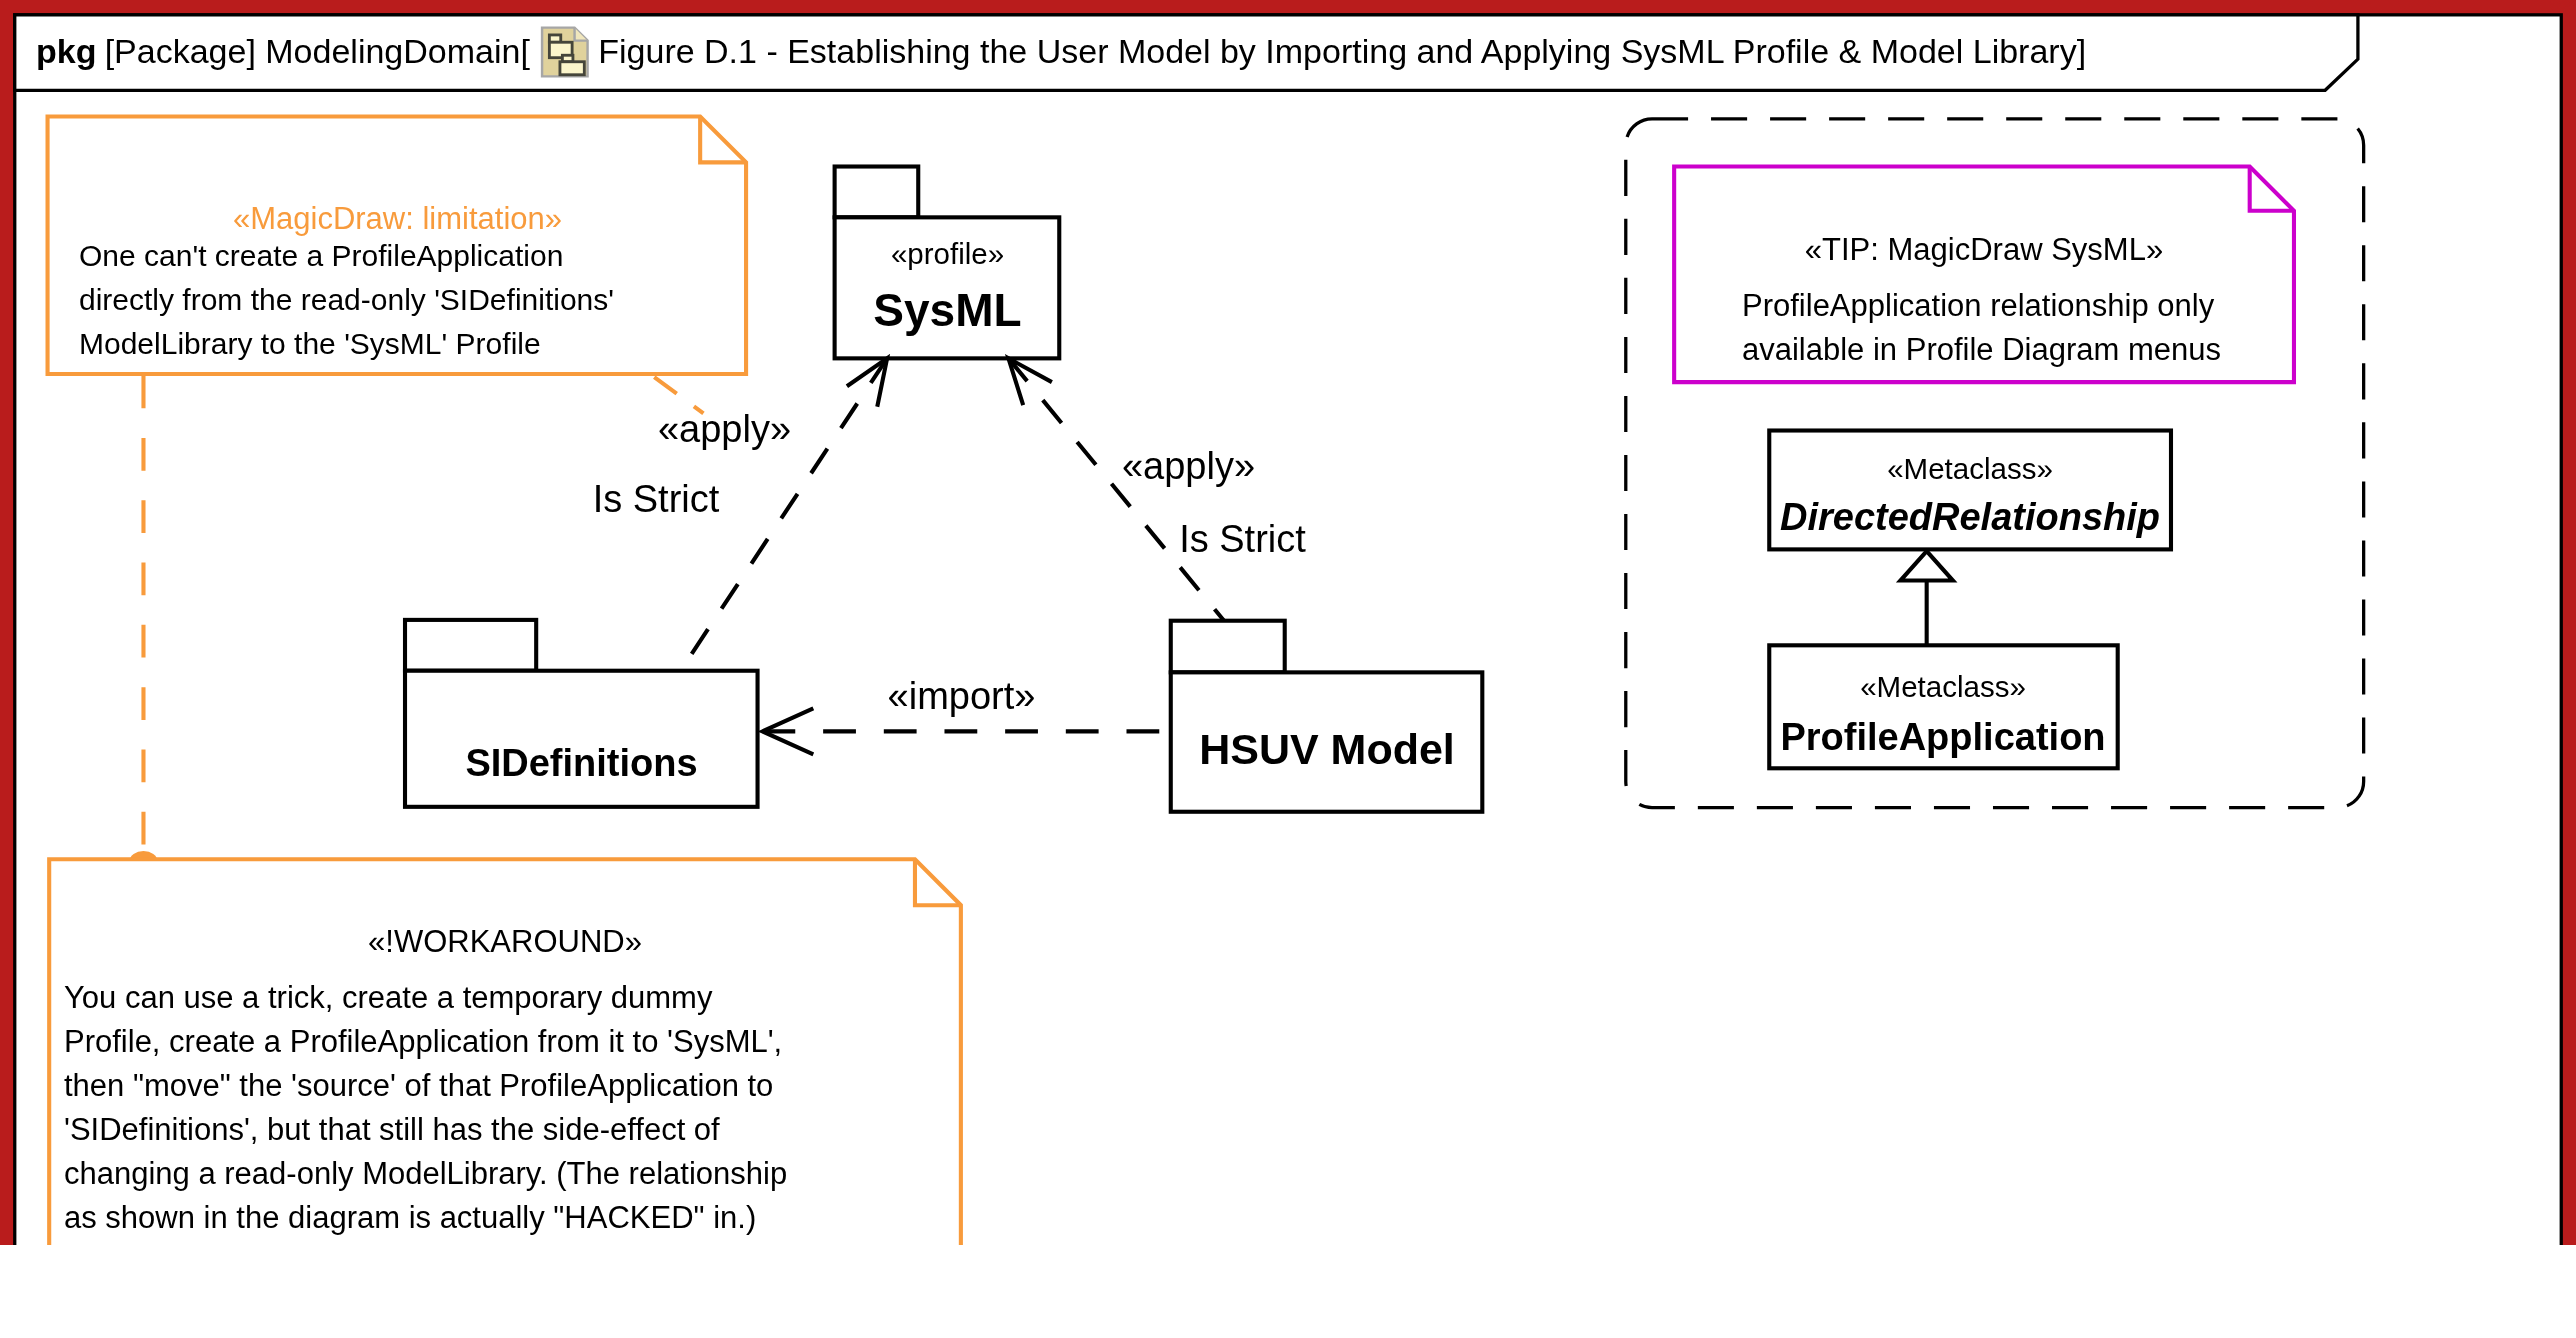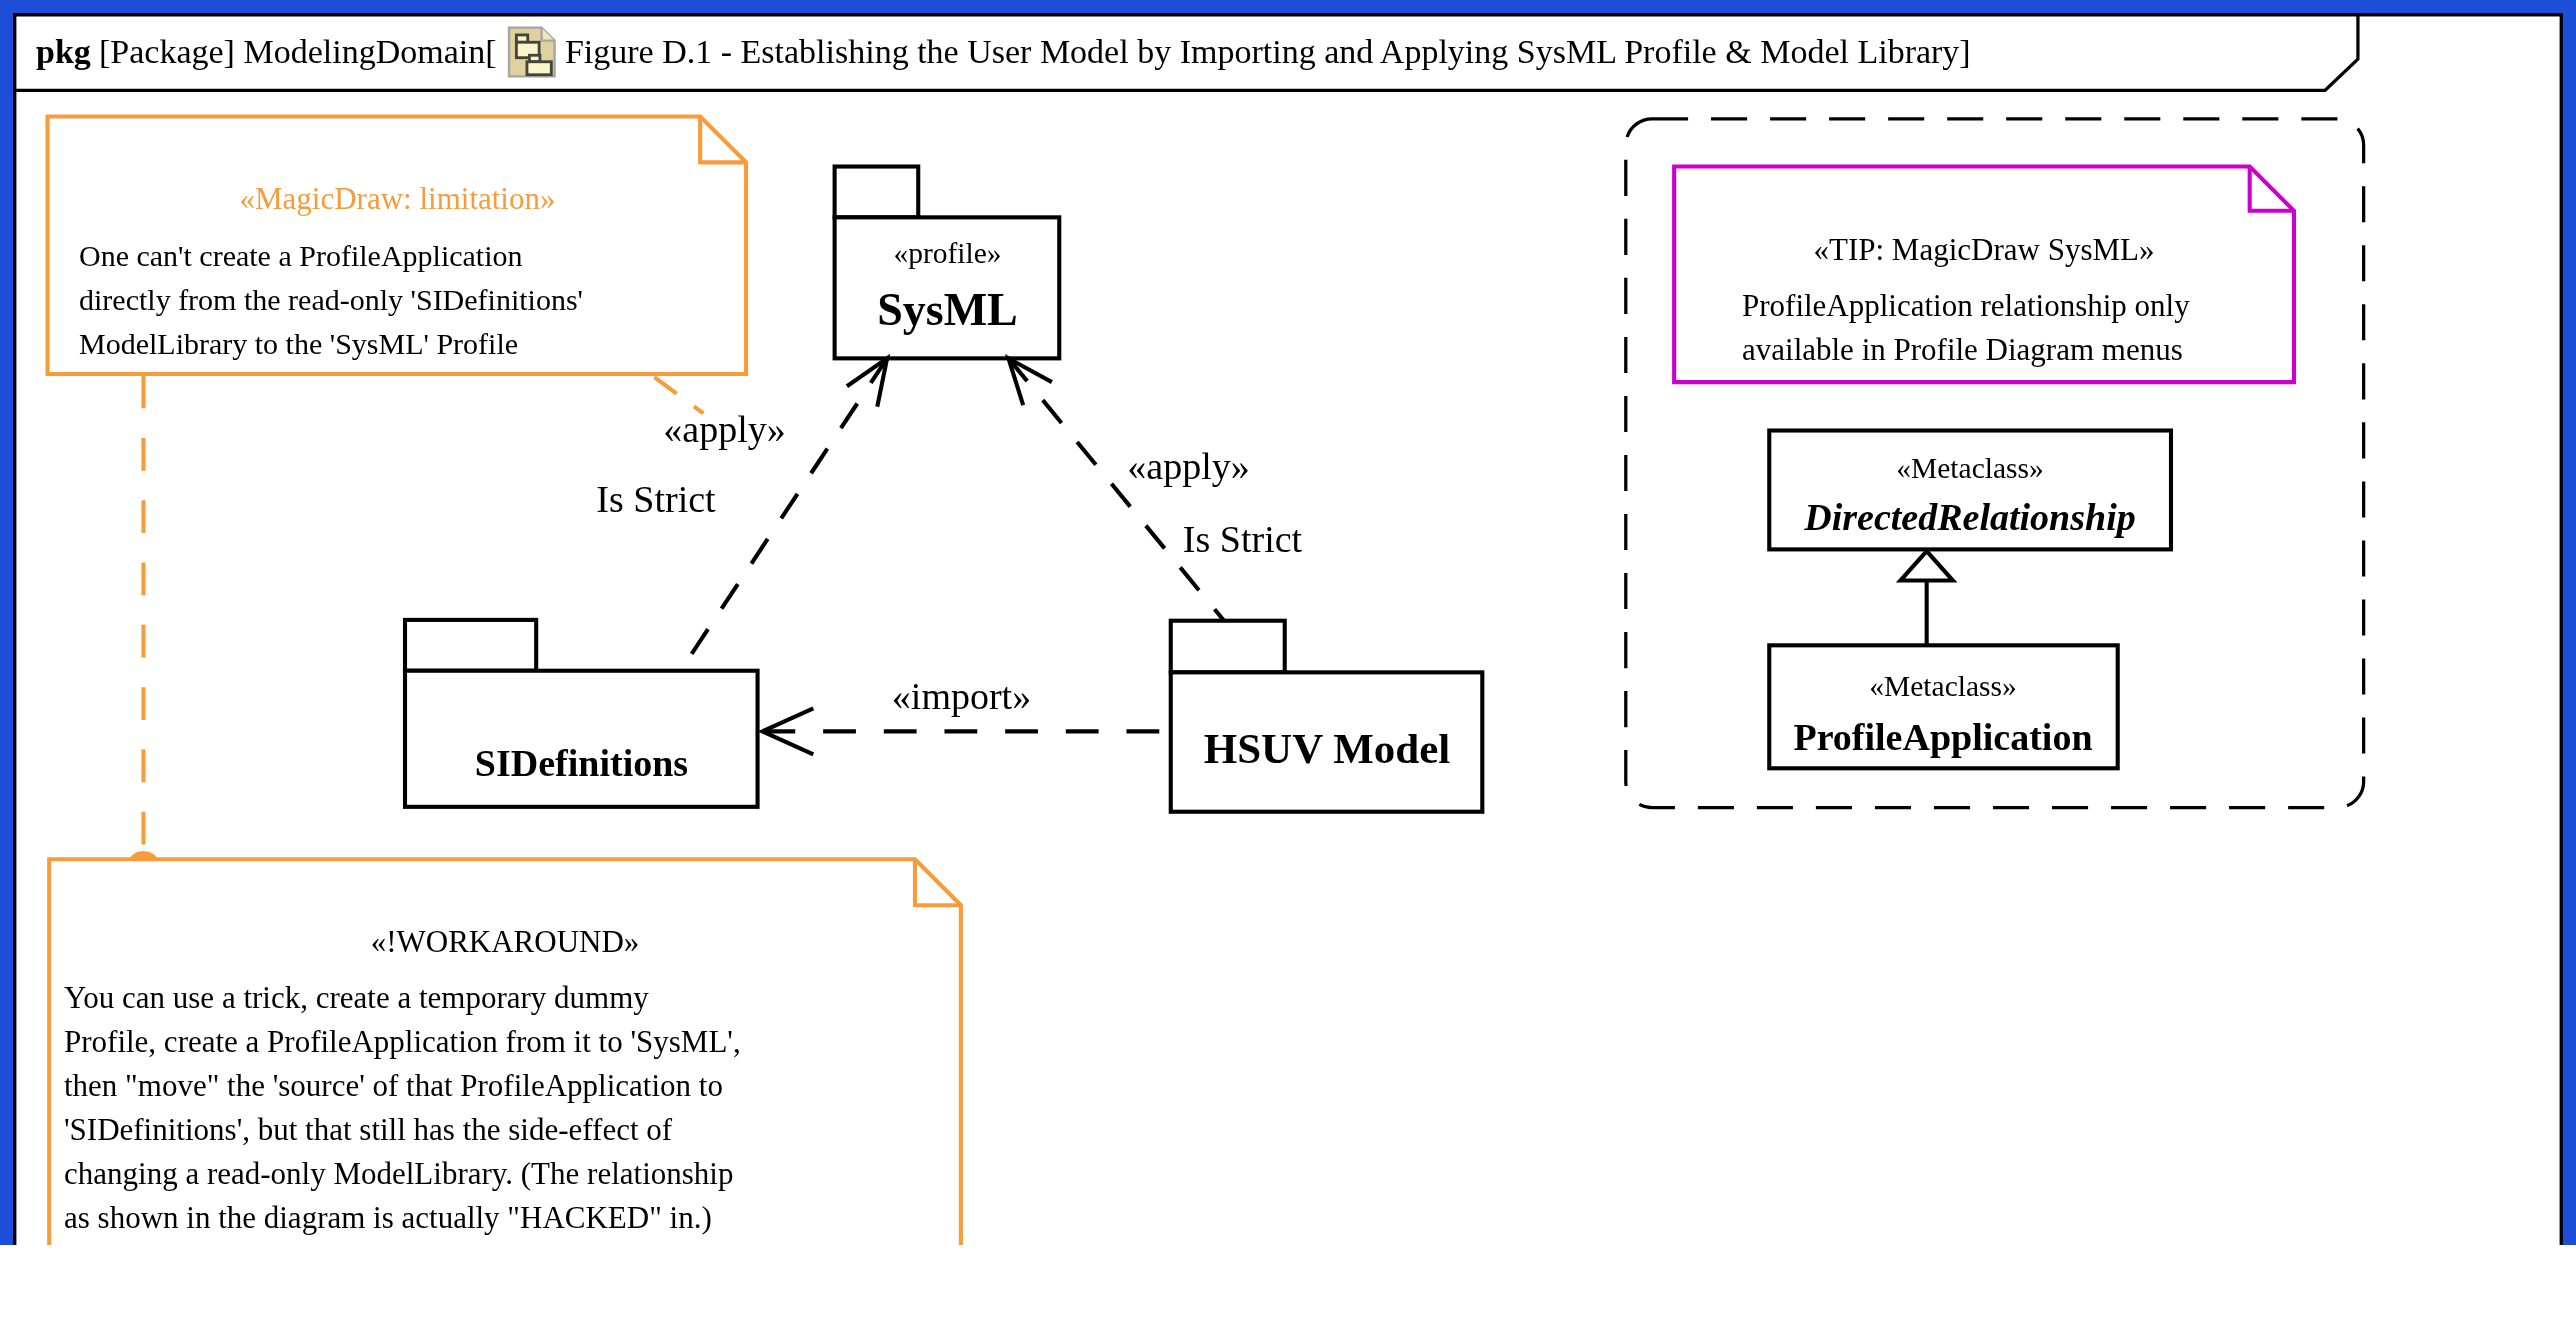--- a/index.html
+++ b/index.html
@@ -1,41 +1,41 @@
 <!DOCTYPE html>
 <html style="font-size:13px"><head>
 <meta charset="utf-8">
 <style>
   html,body { margin:0; padding:0; background:#ffffff; }
   .canvas {
     position:relative;
     width:2576px; height:1245px;
-    background:#1d4ed8;
-    font-family:Liberation Serif, serif;
+    background:#b91c1c;
+    font-family:Liberation Sans, sans-serif;
     color:#000000;
     overflow:hidden;
   }
   svg.layer { position:absolute; left:0; top:0; width:2576px; height:1339px; }
   .txt { position:absolute; white-space:pre-line; }
   .center { text-align:center; }
   .tab-title {
     position:absolute; left:36px; top:13px; height:77px;
     display:flex; align-items:center; gap:8.2px;
     font-size:34px;
   }
   .tab-title .kw { font-weight:bold; }
   .stereo  { font-size:29.5px; line-height:41px; }
   .lbl     { font-size:38px; line-height:44px; }
   .note-stereo { font-size:31px; line-height:44px; }
   .note-body   { font-size:30px; line-height:44px; }
   .pkg-name  { font-weight:bold; font-size:46px; line-height:46px; }
   .pkg-name-lg { font-weight:bold; font-size:43px; line-height:48px; }
   .cls-name  { font-weight:bold; font-size:38px; line-height:44px; }
   .italic { font-style:italic; }
-  .orange-text { color:#F89B3C; }
+  .orange-text { color:#F89B3C;margin-top:20px; }
 </style>
 </head>
 <body>
 
 <div class="canvas">
 
   <svg class="layer" viewBox="0 0 3142 1633" width="2576" height="1339">
 
     <rect x="18" y="18" width="3106" height="1596" fill="#ffffff" stroke="#000000" stroke-width="4"></rect>
 

